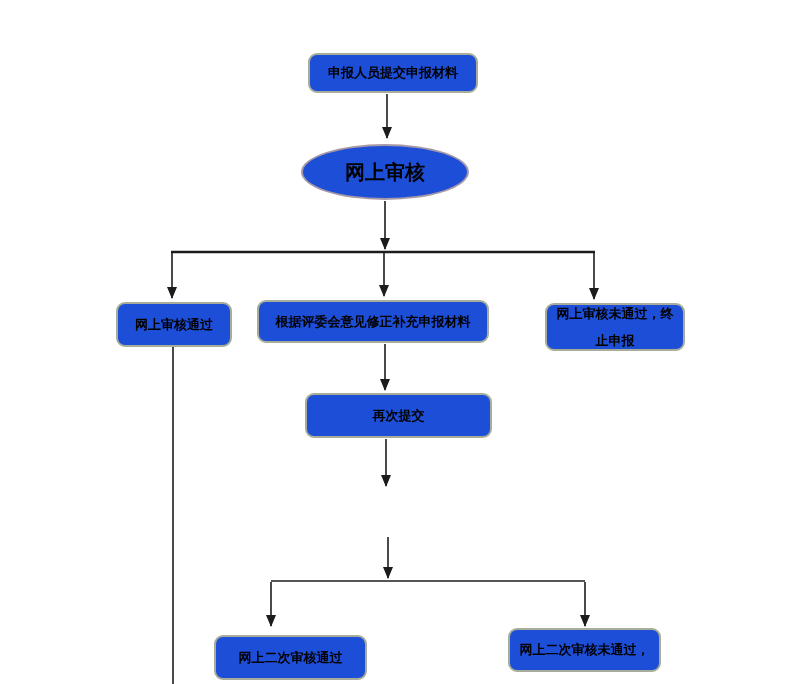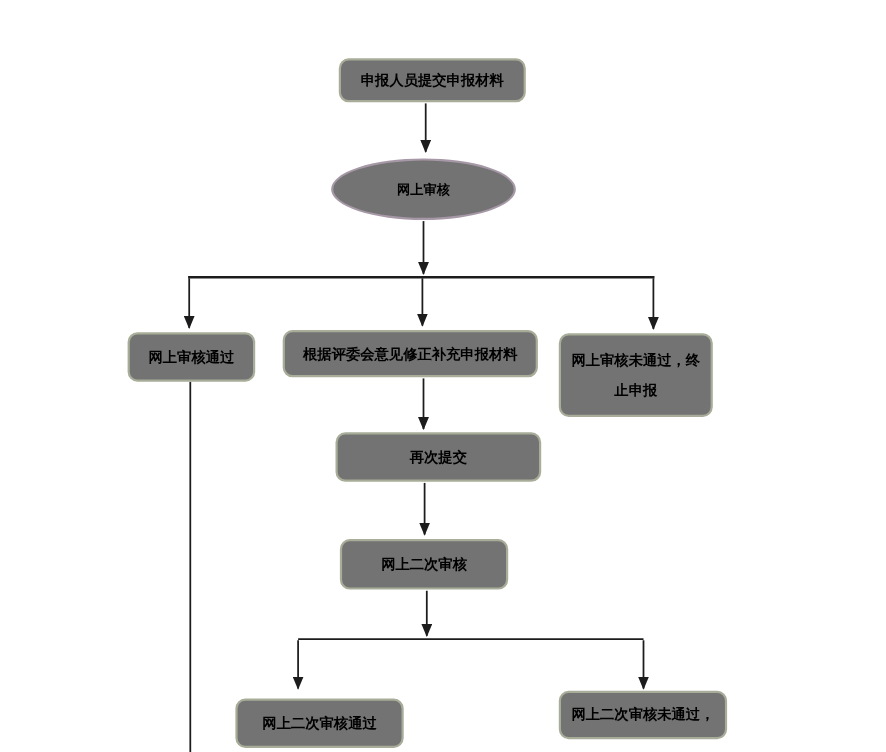--- a/index.html
+++ b/index.html
@@ -16,36 +16,36 @@
     left: 0; top: 0;
     width: 805px; height: 684px;
     pointer-events: none;
   }
   .connectors line { stroke: var(--line, #1c1c1c); stroke-width: 1.6; }
   .connectors line.thick { stroke-width: 2.4; }
   .connectors marker path { fill: var(--line, #1c1c1c); stroke: none; }
   .node {
     position: absolute;
     box-sizing: border-box;
-    background: #737373;
+    background: #1d4ed8;
     border: 2px solid var(--box-border, #a7ad98);
     border-radius: 9px;
     display: flex;
     align-items: center;
     justify-content: center;
     text-align: center;
     font-size: 13px;
     font-weight: bold;
     color: var(--text, #000000);
     line-height: 1.35;
   }
   .node.ellipse {
     border-radius: 50%;
     border-color: var(--ellipse-border, #a698a6);
-    font-size: 12px;
+    font-size: 20px;
   }
   .node.multiline { line-height: 27px; padding: 0 6px; }
 </style>
 </head>
 <body>
 
 <div id="canvas">
 
   <svg class="connectors" width="805" height="684" viewBox="0 0 805 684" xmlns="http://www.w3.org/2000/svg">
     <defs>
@@ -77,31 +77,28 @@
   </div>
 
   <div class="node" style="left:116px; top:302px; width:116px; height:45px;">
     <span>网上审核通过</span>
   </div>
 
   <div class="node" style="left:257px; top:300px; width:232px; height:43px;">
     <span>根据评委会意见修正补充申报材料</span>
   </div>
 
-  <div class="node multiline" style="left:508px; top:303px; width:140px; height:76px;">
+  <div class="node multiline" style="left:545px; top:303px; width:140px; height:48px;">
     <span>网上审核未通过，终止申报</span>
   </div>
 
   <div class="node" style="left:305px; top:393px; width:187px; height:45px;">
     <span>再次提交</span>
   </div>
 
-  <div class="node" style="left:309px; top:490px; width:153px; height:46px;">
-    <span>网上二次审核</span>
-  </div>
 
   <div class="node" style="left:214px; top:635px; width:153px; height:45px;">
     <span>网上二次审核通过</span>
   </div>
 
   <div class="node" style="left:508px; top:628px; width:153px; height:44px;">
     <span>网上二次审核未通过，</span>
   </div>
 
 </div>

